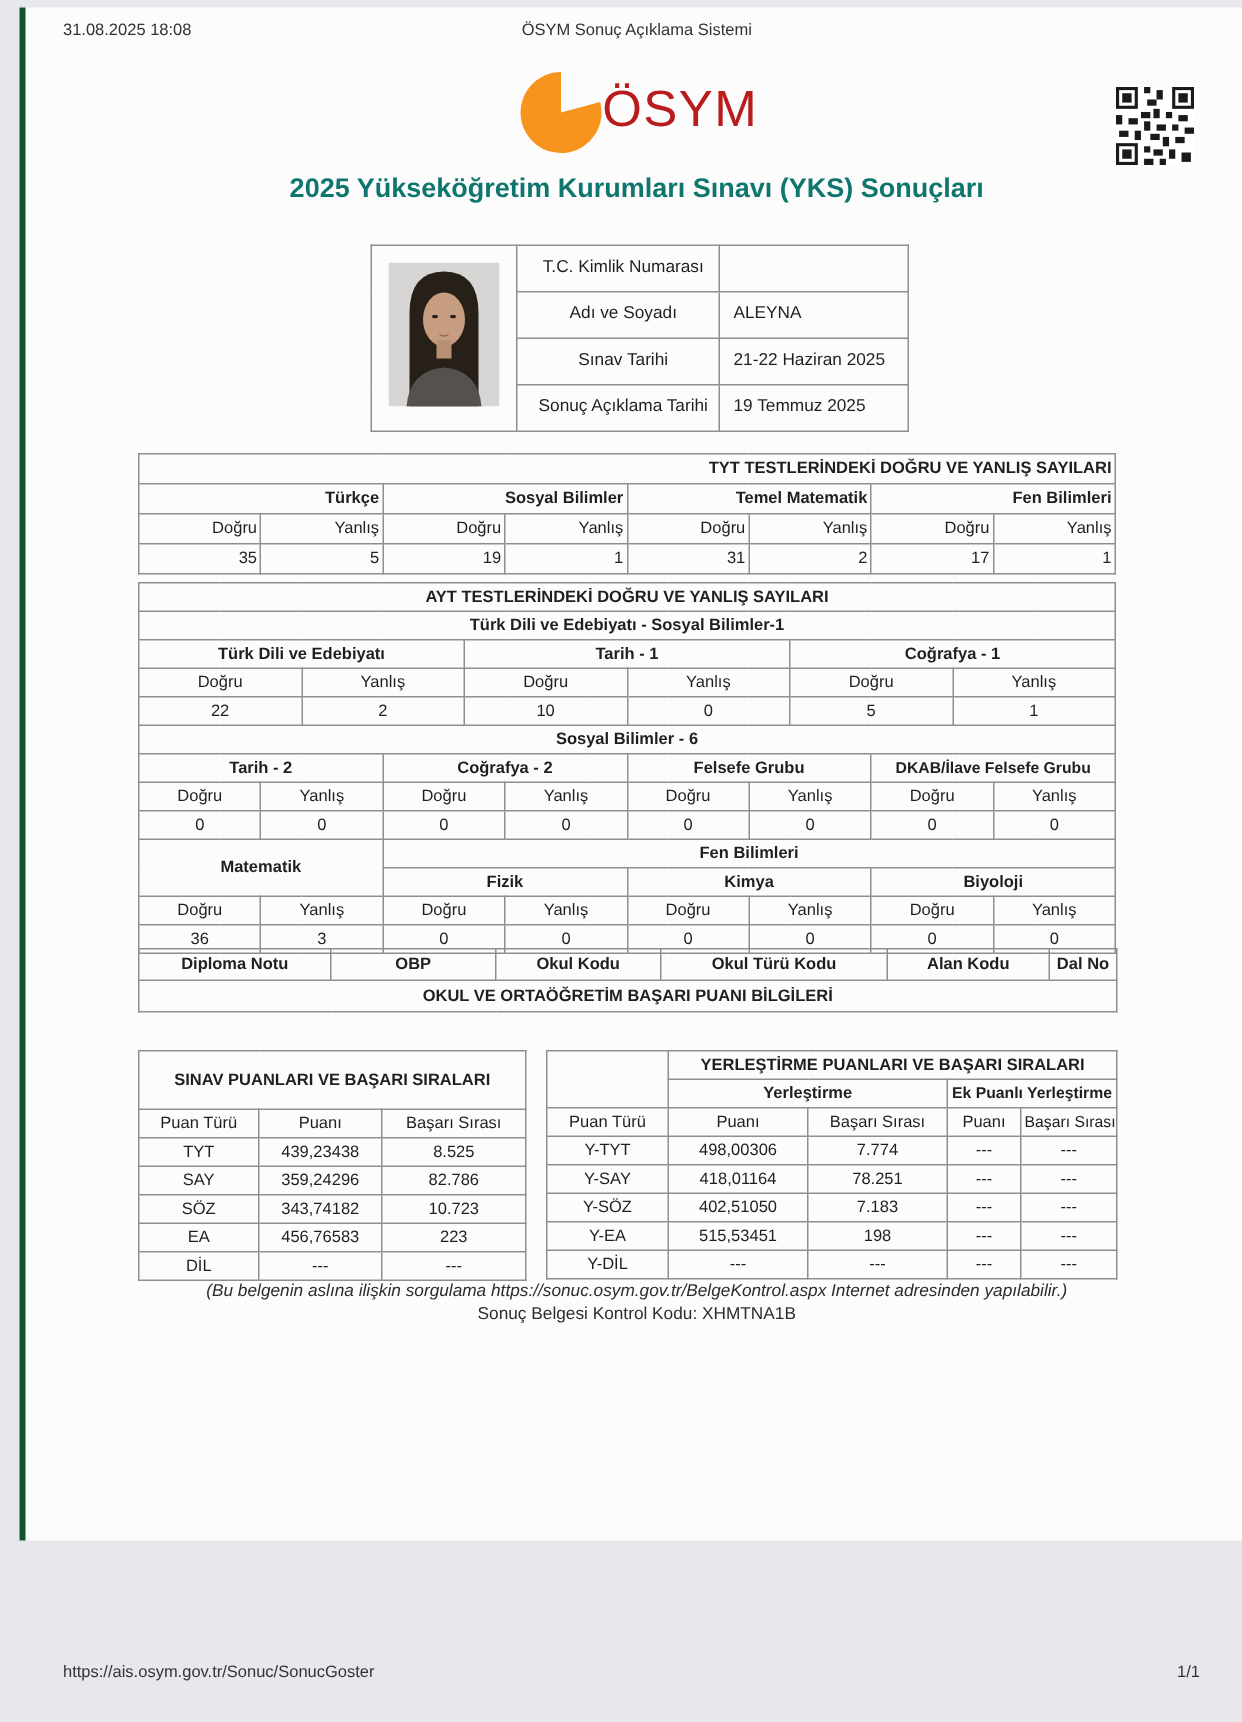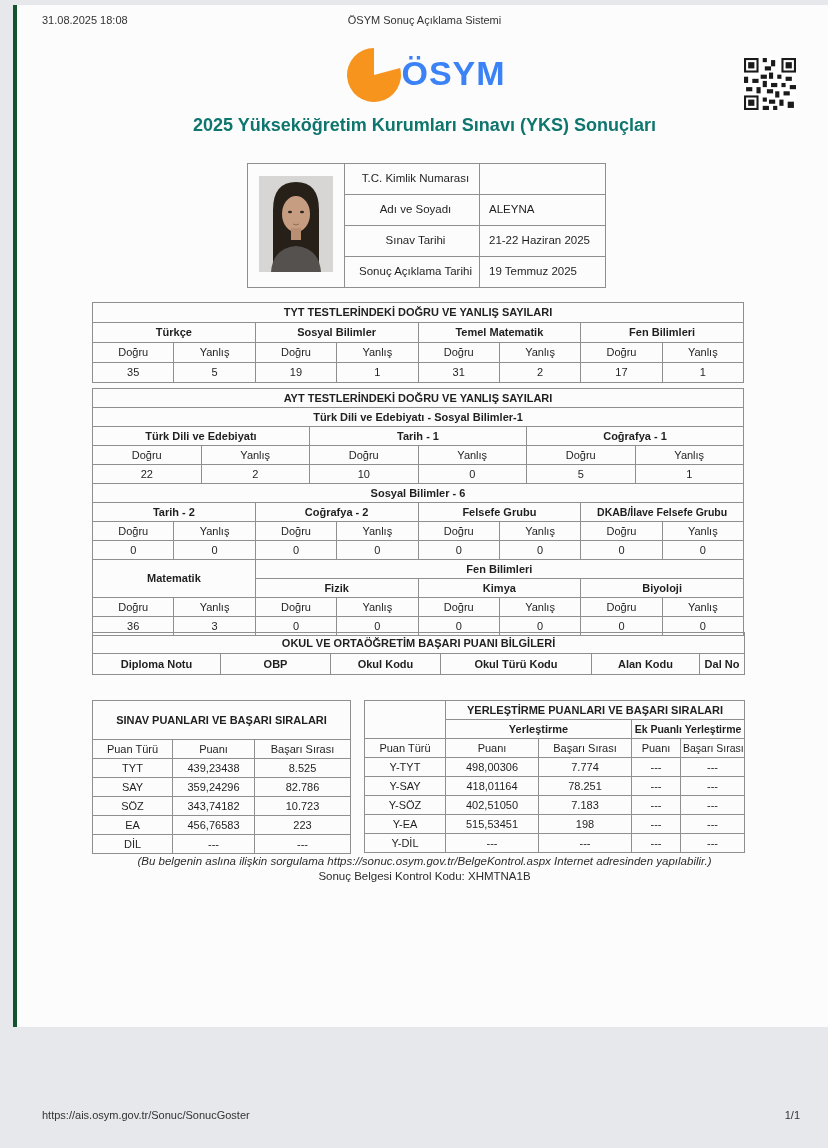--- a/index.html
+++ b/index.html
@@ -11,39 +11,39 @@
   
   .meta{font-size:11px;color:#333;}
   #print-header{top:9px;left:0;width:100%;}
   #ph-date{position:absolute;left:25px;top:0;}
   #ph-sys{position:absolute;left:0;width:100%;text-align:center;top:0;}
   #print-footer{top:1104px;left:0;width:100%;}
   #pf-url{position:absolute;left:25px;top:0;}
   #pf-page{position:absolute;right:32px;top:0;}
   
   #logo-wrap{top:36px;left:0;width:100%;display:flex;justify-content:center;}
-  #logo-text{font-weight:bold;font-size:34px;color:#3b82f6;letter-spacing:1px;
+  #logo-text{font-weight:normal;font-size:34px;color:#b91c1c;letter-spacing:1px;
     line-height:64px;margin-left:-4px;}
   #qr{top:53px;left:727px;width:52px;height:52px;}
   
   #doc-title{top:110px;left:0;width:100%;font-size:18px;font-weight:bold;color:#0f766e;}
   
   table{border-collapse:collapse;table-layout:fixed;}
   td{border:1px solid #8f8f8f;font-size:11px;color:#1f1f1f;text-align:center;
      padding:0 2px;height:18px;line-height:1.15;overflow:hidden;white-space:nowrap;}
   .hdr{font-weight:bold;}
   .ttl{font-weight:bold;}
   
   #identity{top:158px;left:230px;width:358px;}
   #identity td{height:30px;font-size:11.5px;}
   #identity td.lbl{text-align:center;padding-left:9px;}
   #identity td.val{text-align:left;padding-left:9px;}
   
   #tyt{top:297px;left:75px;width:652px;}
-  #tyt td{height:19px;}
+  #tyt td{height:19px;text-align:right;}
   #ayt{top:383px;left:75px;width:652px;}
   #okul{top:627px;left:75px;width:652px;}
   #okul td{height:20px;}
   #sinav{top:695px;left:75px;width:258px;}
   #yer{top:695px;left:347px;width:380px;}
   #sinav td,#yer td{height:18px;}
   .smallhdr{font-size:10.5px;}
   
   #note{top:850px;left:0;width:100%;font-size:11.5px;color:#2c2c2c;}
   #note .l1{font-style:italic;}
@@ -309,30 +309,30 @@
     <colgroup>
       <col style="width:128px">
         <col style="width:110px">
         <col style="width:110px">
       <col style="width:151px">
         <col style="width:108px">
         <col style="width:45px">
     </colgroup>
     <tbody>
         <tr>
-      <td colspan="6" class="ttl">OKUL VE ORTAÖĞRETİM BAŞARI PUANI BİLGİLERİ</td>
-    </tr>
-    <tr>
       <td class="hdr">Diploma Notu</td>
       <td class="hdr">OBP</td>
       <td class="hdr">Okul Kodu</td>
       <td class="hdr">Okul Türü Kodu</td>
       <td class="hdr">Alan Kodu</td>
       <td class="hdr">Dal No</td>
     </tr>
+    <tr>
+      <td colspan="6" class="ttl">OKUL VE ORTAÖĞRETİM BAŞARI PUANI BİLGİLERİ</td>
+    </tr>
   </tbody>
     </table>
 
   <table id="sinav" class="abs">
     <colgroup>
         <col style="width:80px">
         <col style="width:82px">
         <col style="width:96px">
       </colgroup>
     <tbody>

